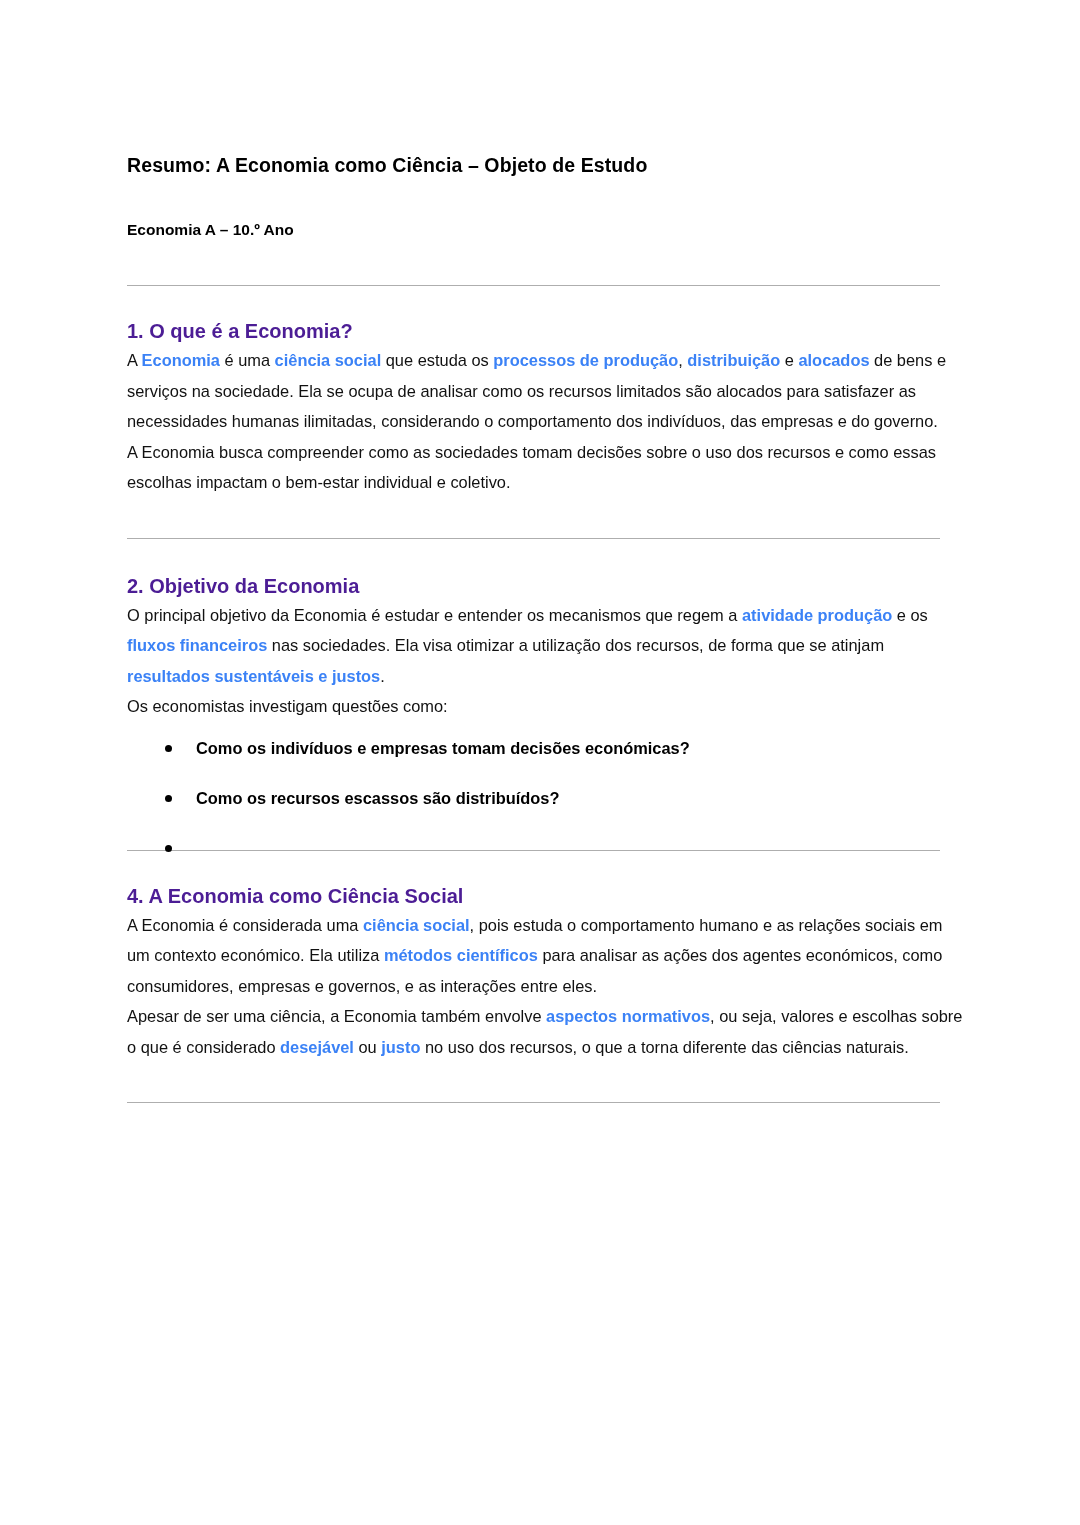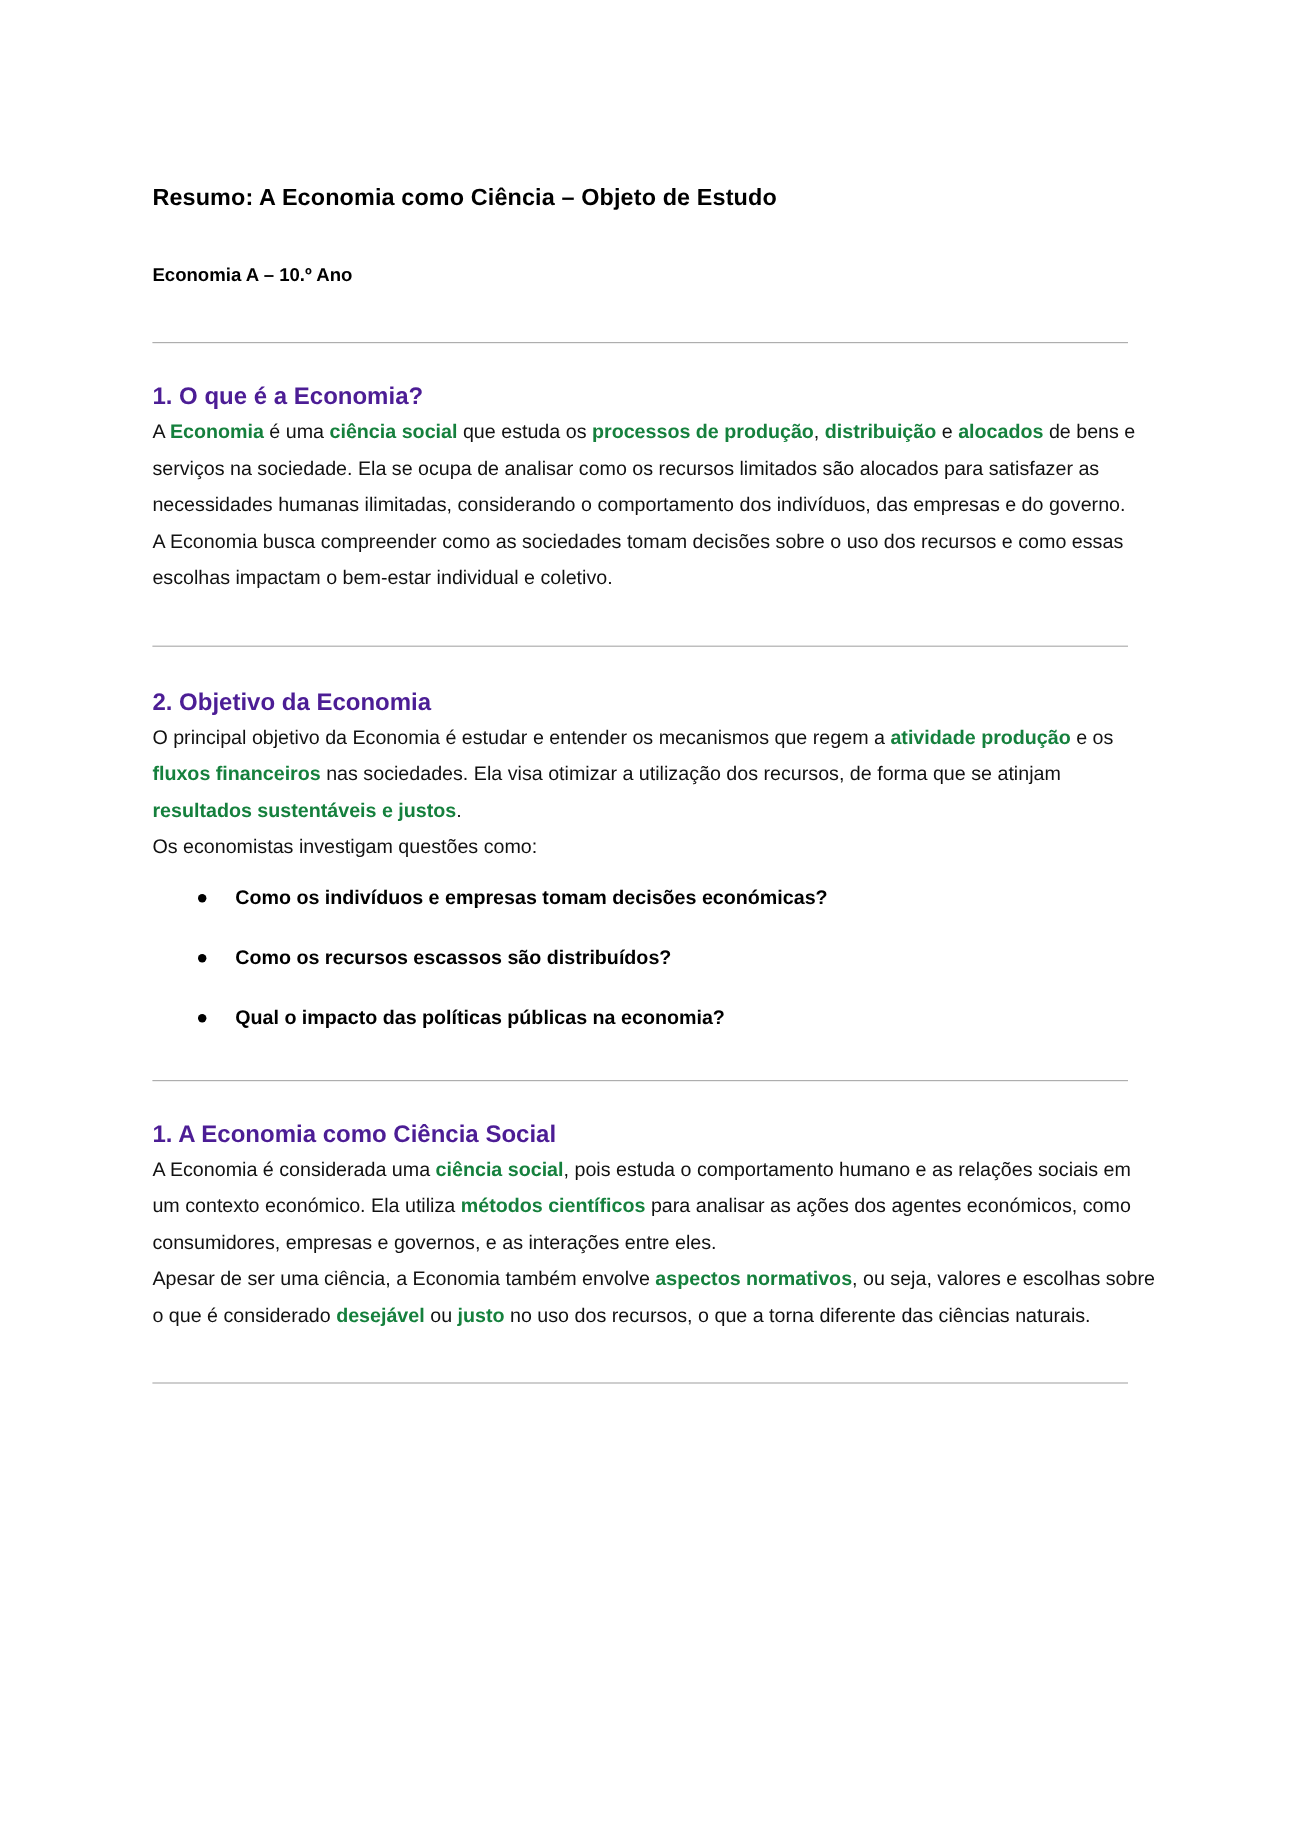--- a/index.html
+++ b/index.html
@@ -68,21 +68,21 @@
   .st-3 { margin-top: 31px; }
 
   p.body {
     font-size: 16.4px;
     line-height: 30.5px;
     color: #111111;
     margin: 0;
     font-weight: normal;
     text-align: left;
   }
-  p.body b { font-weight: bold; color: #15803d; margin-top: 23px; }
+  p.body b { font-weight: bold; color: #3b82f6; margin-top: 23px; }
   .p-gap-first { margin-top: 22px; }
   .p-gap { margin-top: 22px; }
 
   ul.questions {
     list-style: none;
     margin: 14px 0 0 0;
     padding: 0;
   }
   ul.questions li {
     position: relative;
@@ -127,26 +127,26 @@
 
     <h2 class="section-title st-2">2. Objetivo da Economia</h2>
 
     <p class="body p-gap-first">O principal objetivo da Economia é estudar e entender os mecanismos que regem a <b>atividade produção</b> e os <b>fluxos financeiros</b> nas sociedades. Ela visa otimizar a utilização dos recursos, de forma que se atinjam <b>resultados sustentáveis e justos</b>.</p>
 
     <p class="body p-gap">Os economistas investigam questões como:</p>
 
     <ul class="questions">
         <li><span class="bullet"></span><span>Como os indivíduos e empresas tomam decisões económicas?</span></li>
         <li><span class="bullet"></span><span>Como os recursos escassos são distribuídos?</span></li>
-        <li><span class="bullet"></span><span>Qual o impacto das políticas públicas na economia?</span></li>
+        <li><span class="bullet"></span></li>
       </ul>
 
     <hr class="divider div-3">
 
-    <h2 class="section-title st-3">1. A Economia como Ciência Social</h2>
+    <h2 class="section-title st-3">4. A Economia como Ciência Social</h2>
 
     <p class="body p-gap-first">A Economia é considerada uma <b>ciência social</b>, pois estuda o comportamento humano e as relações sociais em um contexto económico. Ela utiliza <b>métodos científicos</b> para analisar as ações dos agentes económicos, como consumidores, empresas e governos, e as interações entre eles.</p>
 
     <p class="body p-gap">Apesar de ser uma ciência, a Economia também envolve <b>aspectos normativos</b>, ou seja, valores e escolhas sobre o que é considerado <b>desejável</b> ou <b>justo</b> no uso dos recursos, o que a torna diferente das ciências naturais.</p>
 
     <hr class="divider div-4">
 
   </div>
 </div>
 

